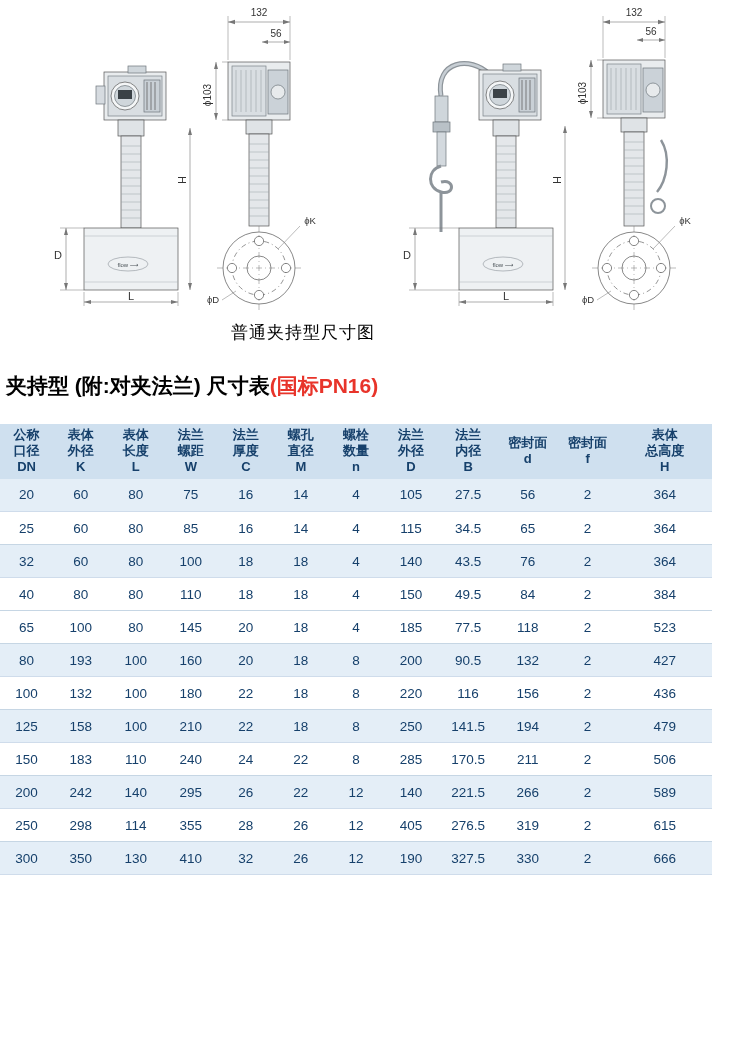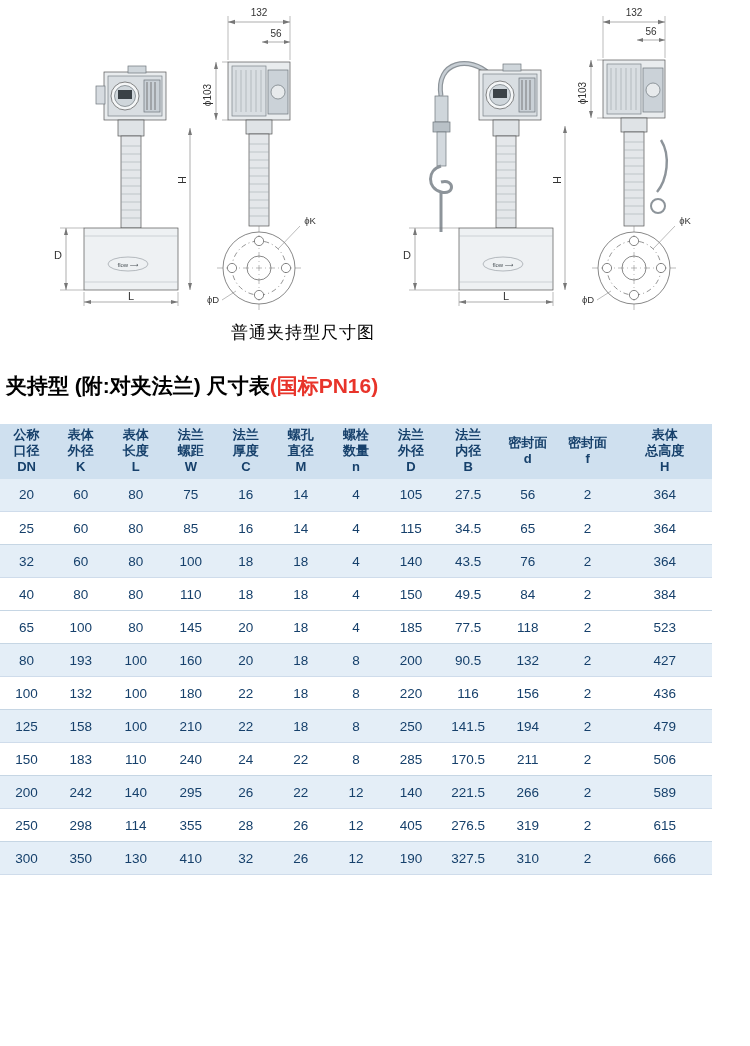--- a/index.html
+++ b/index.html
@@ -613,21 +613,21 @@
           <tr class="even">
             <td>300</td>
             <td>350</td>
             <td>130</td>
             <td>410</td>
             <td>32</td>
             <td>26</td>
             <td>12</td>
             <td>190</td>
             <td>327.5</td>
-            <td>310</td>
+            <td>330</td>
             <td>2</td>
             <td>666</td>
           </tr>
         </tbody>
     </table>
   </div>
 
 </div>
 
 </body></html>

